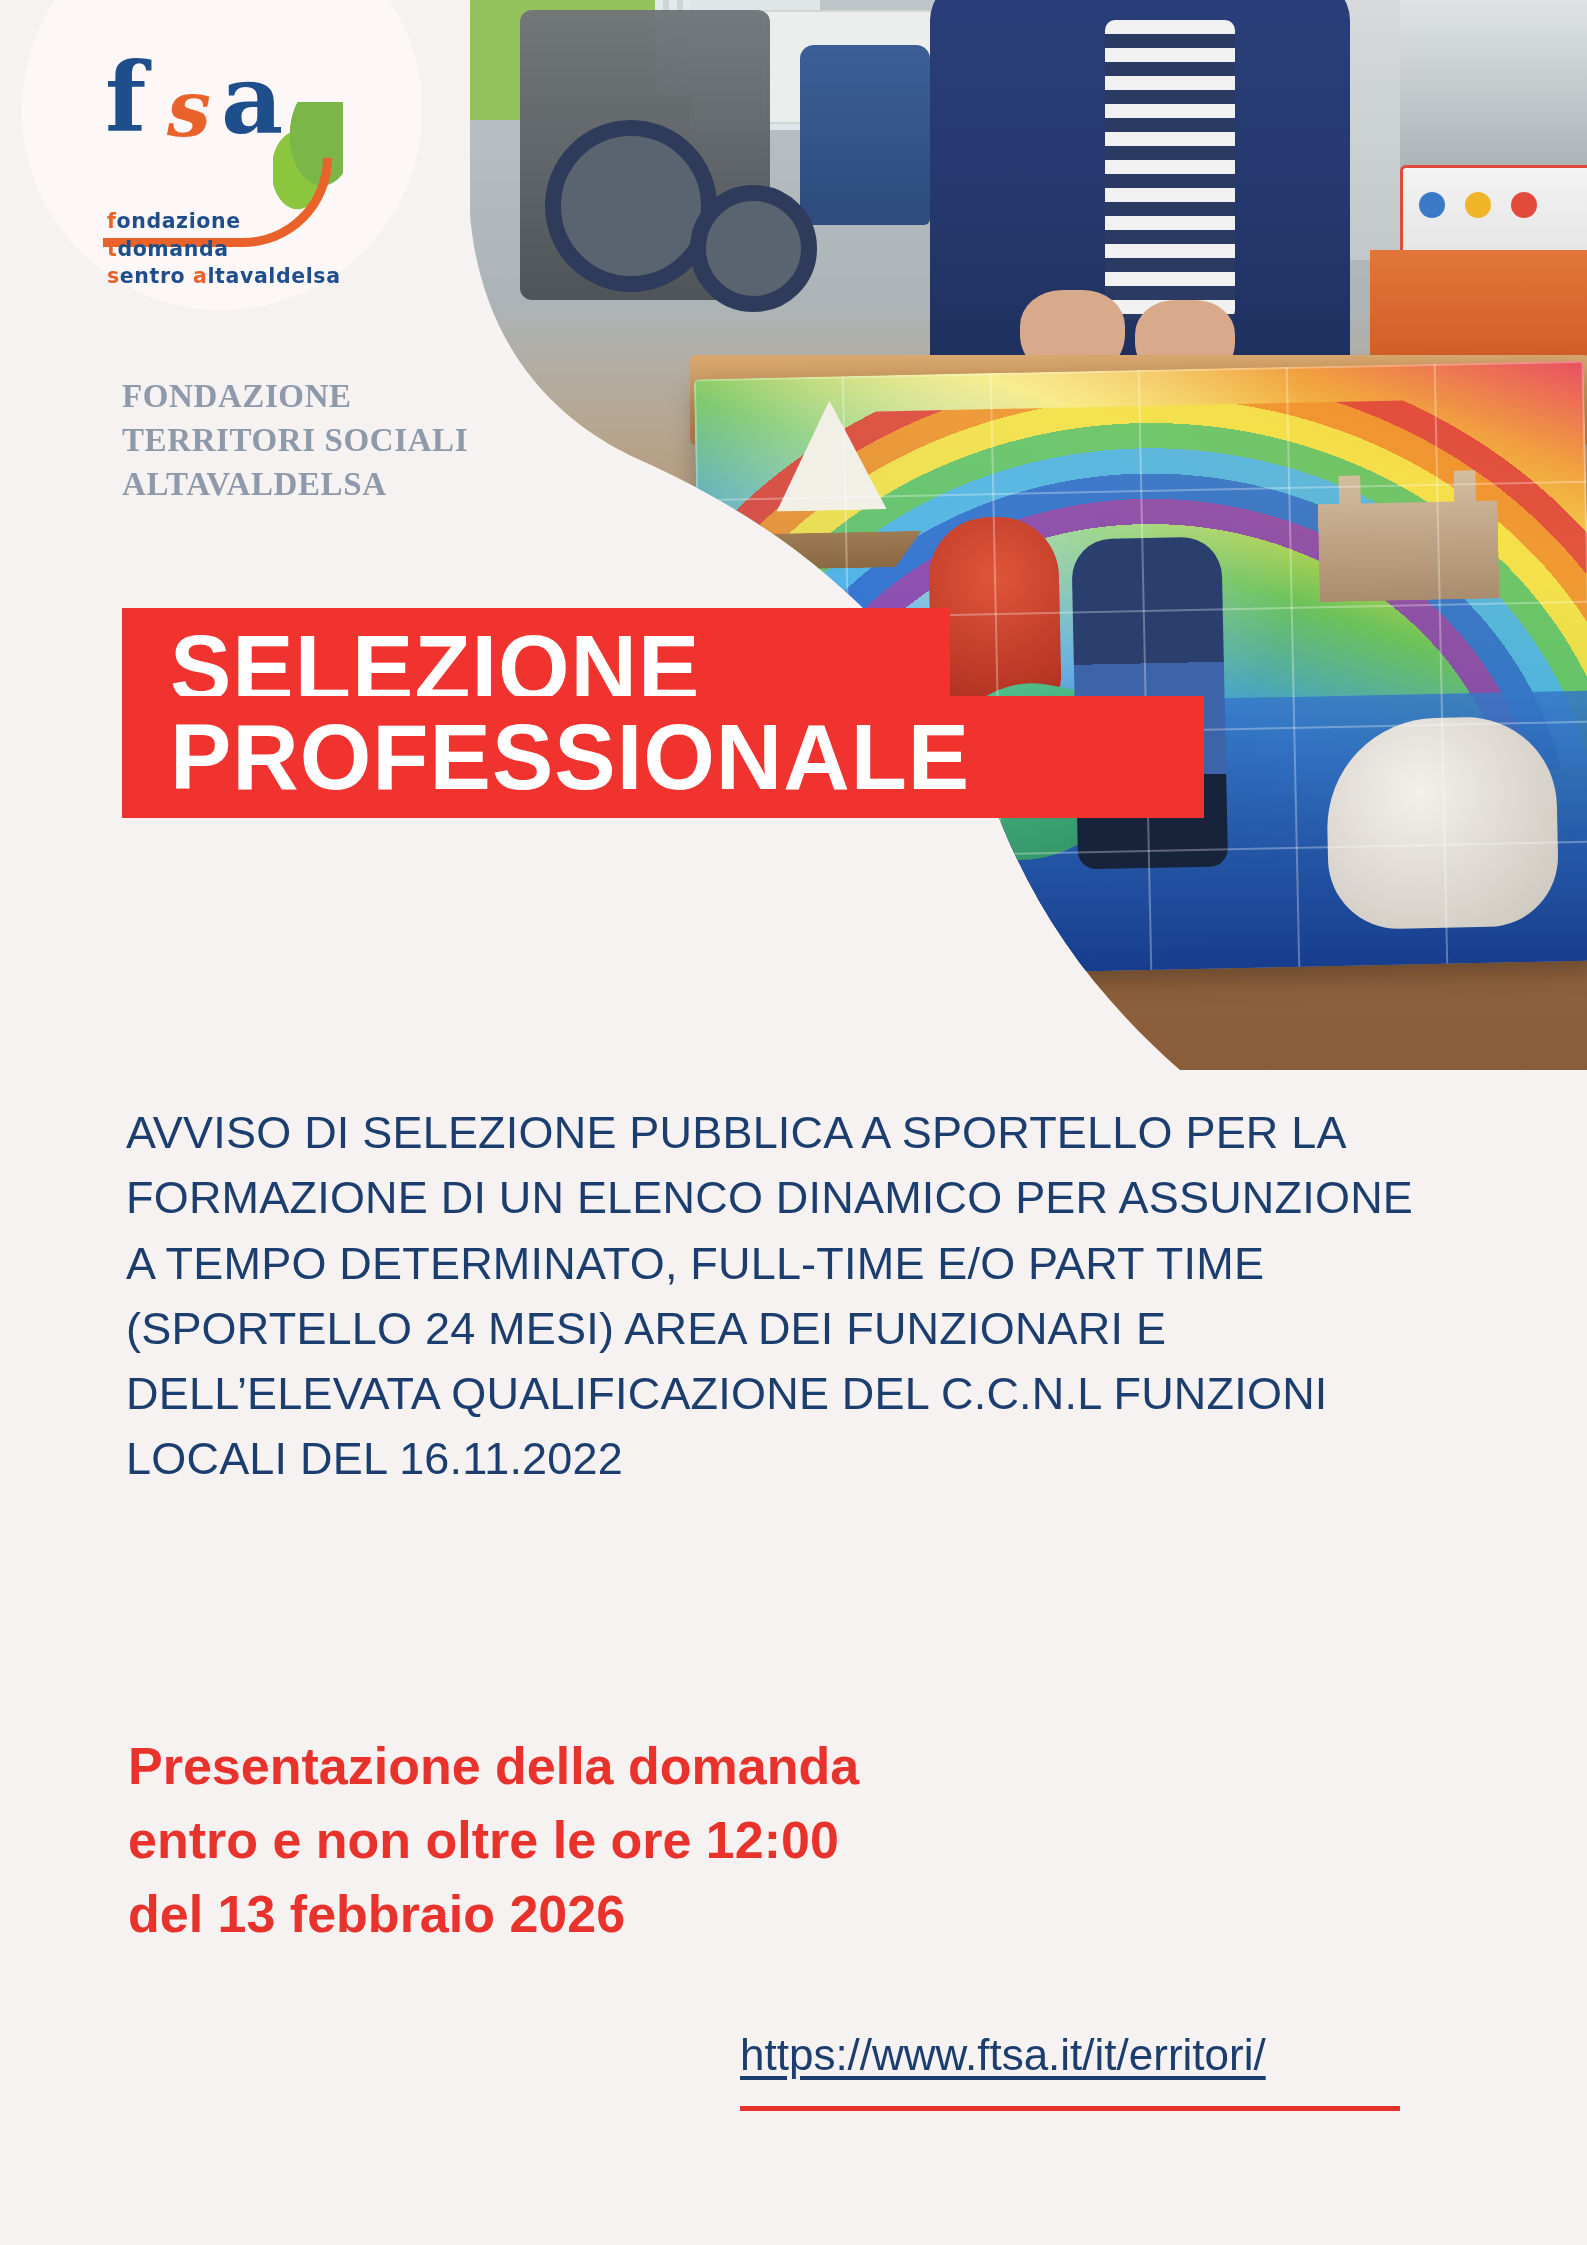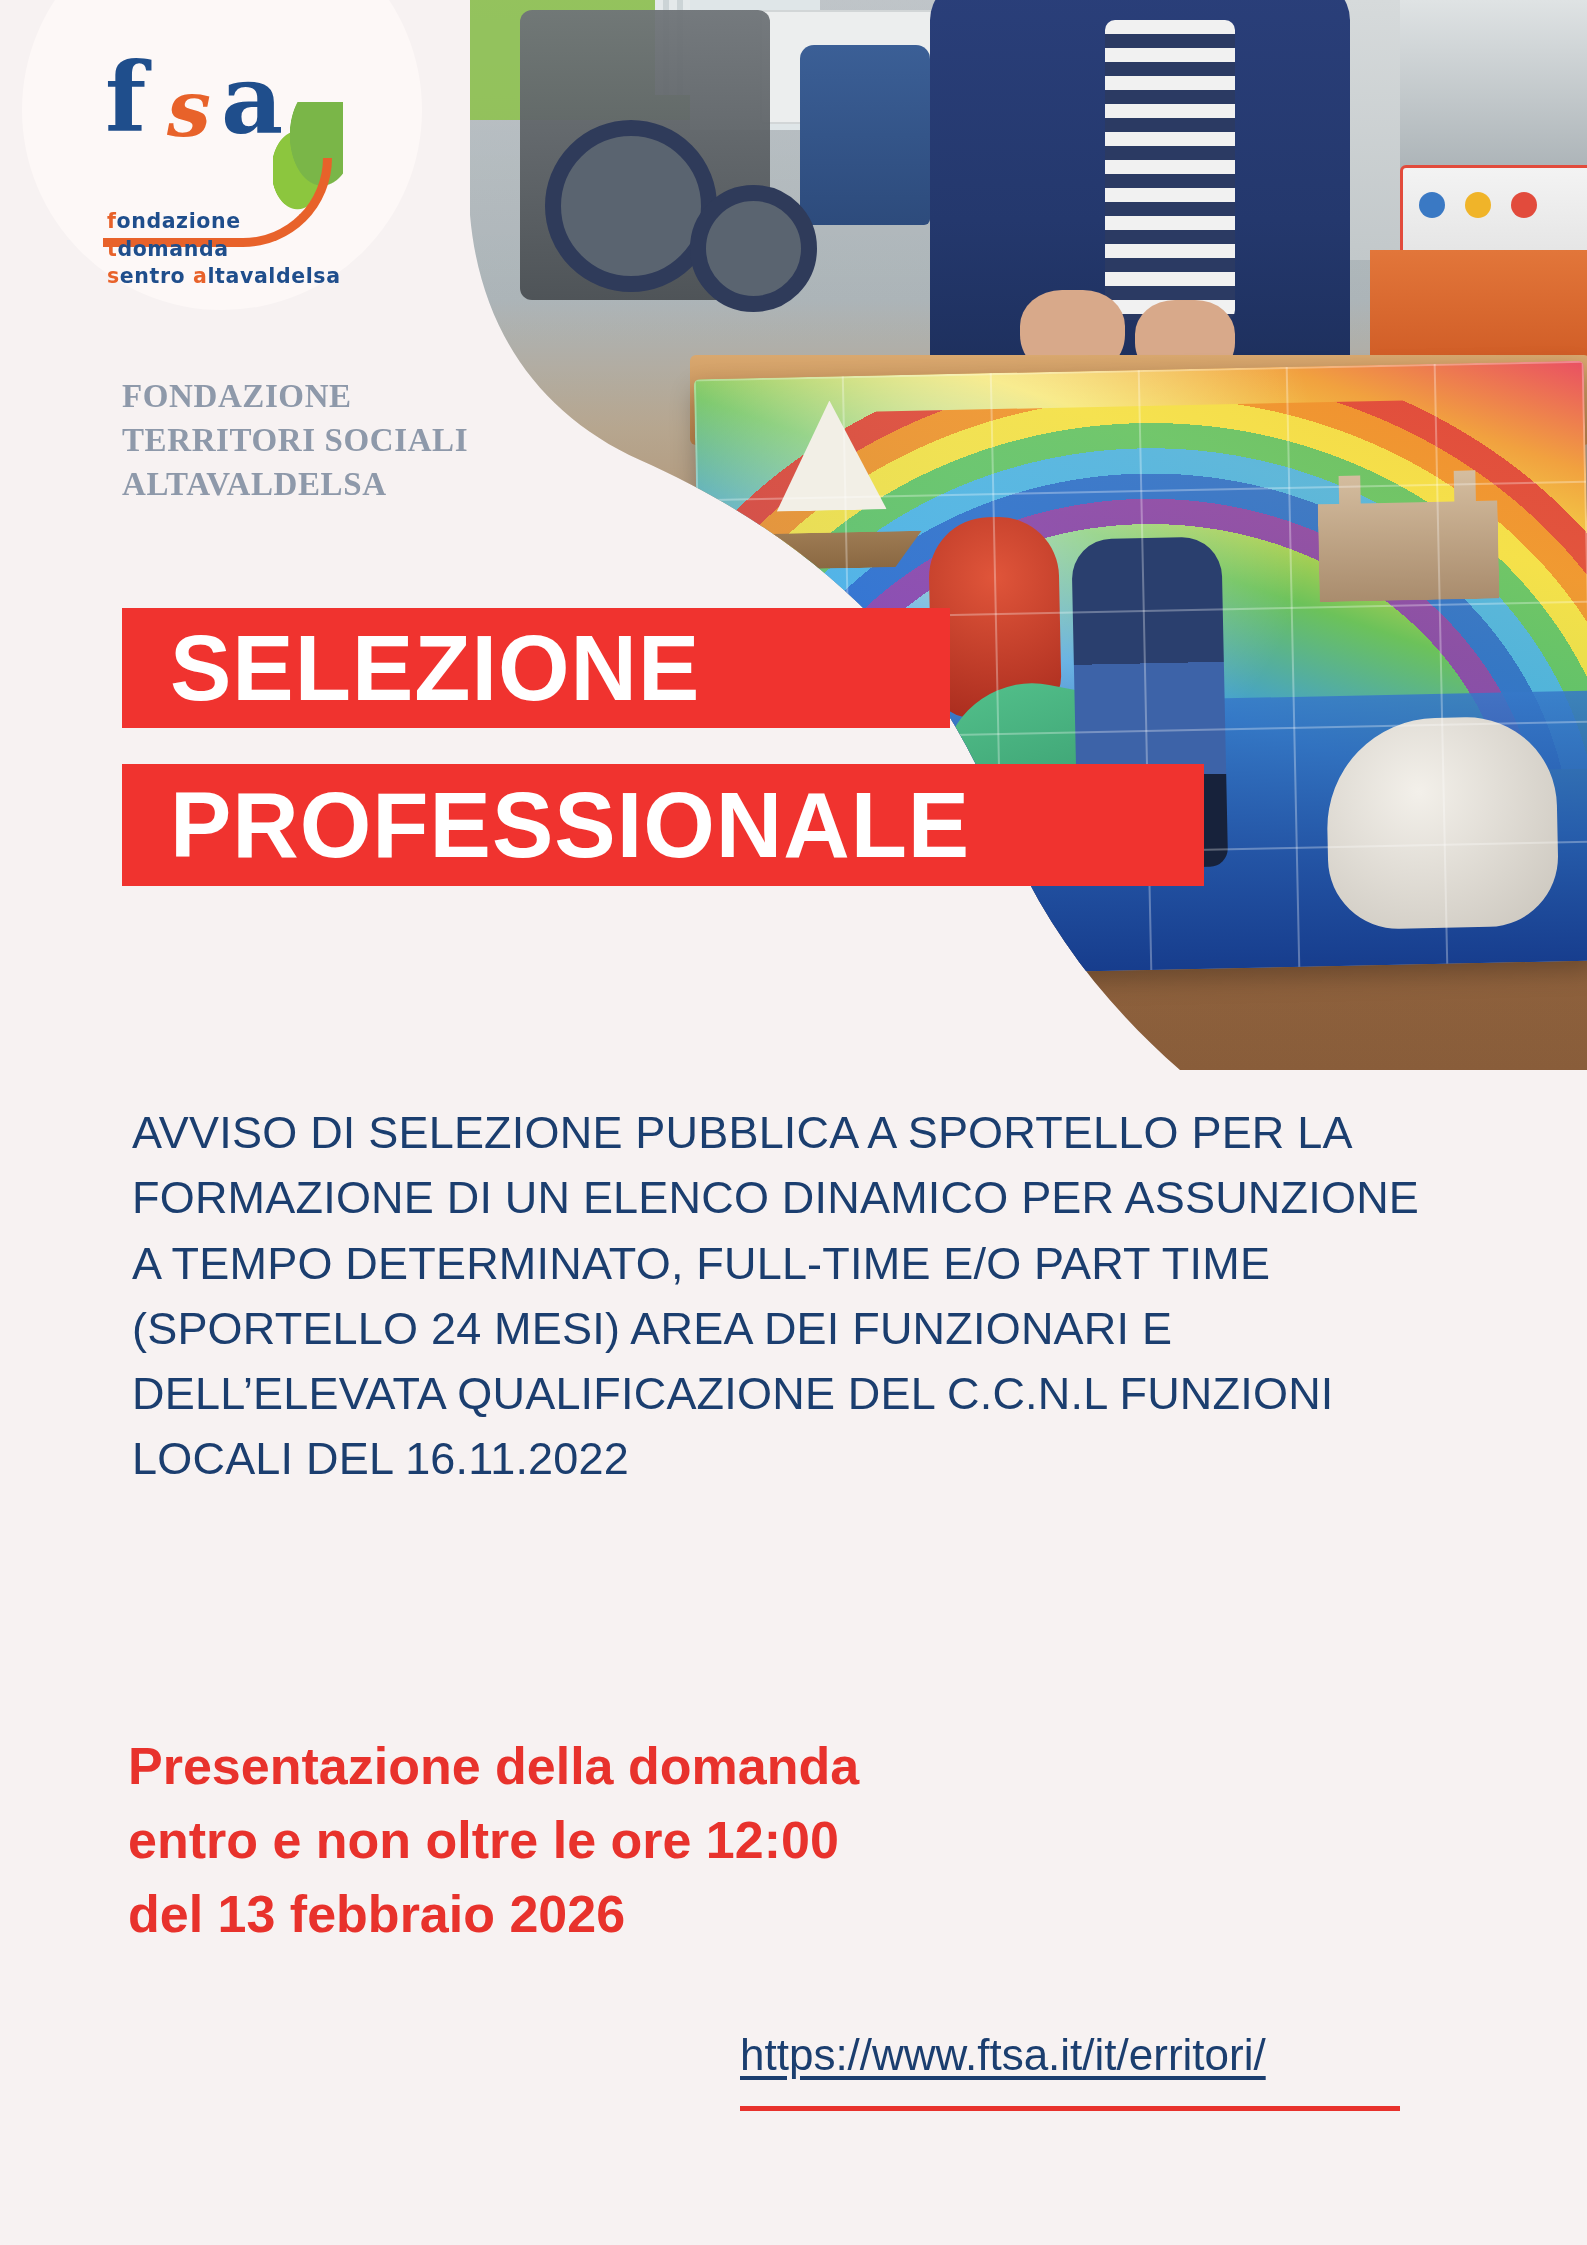--- a/index.html
+++ b/index.html
@@ -265,28 +265,28 @@
     font-weight: 700;
     letter-spacing: 1px;
     display: flex;
     align-items: center;
   }
   .title-banner-1 {
     left: 122px; top: 608px; width: 780px; height: 120px;
     padding-left: 48px; font-size: 92px;
   }
   .title-banner-2 {
-    left: 122px; top: 764px; width: 1034px; height: 122px;
+    left: 122px; top: 696px; width: 1034px; height: 122px;
     padding-left: 48px; font-size: 92px; text-align: center;
   }
 
   
   .body-text {
     position: absolute;
-    left: 132px;
+    left: 126px;
     top: 1100px;
     width: 1310px;
     color: #1b3e6f;
     font-size: 45px;
     line-height: 1.45;
     letter-spacing: .2px;
   }
 
   .deadline {
     position: absolute;

